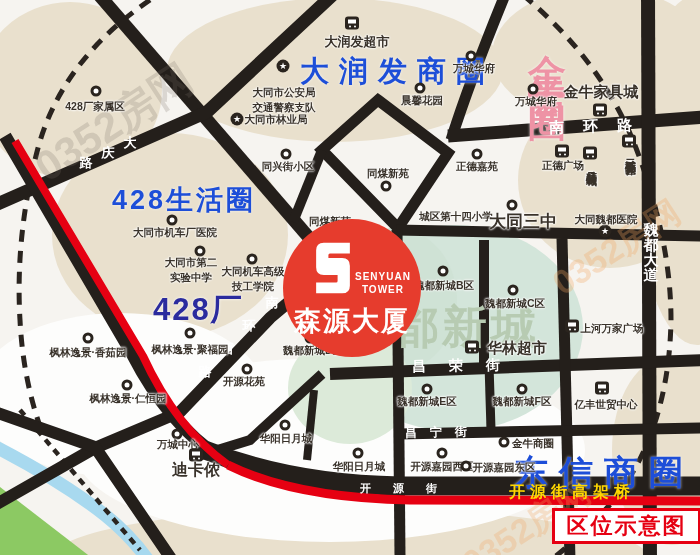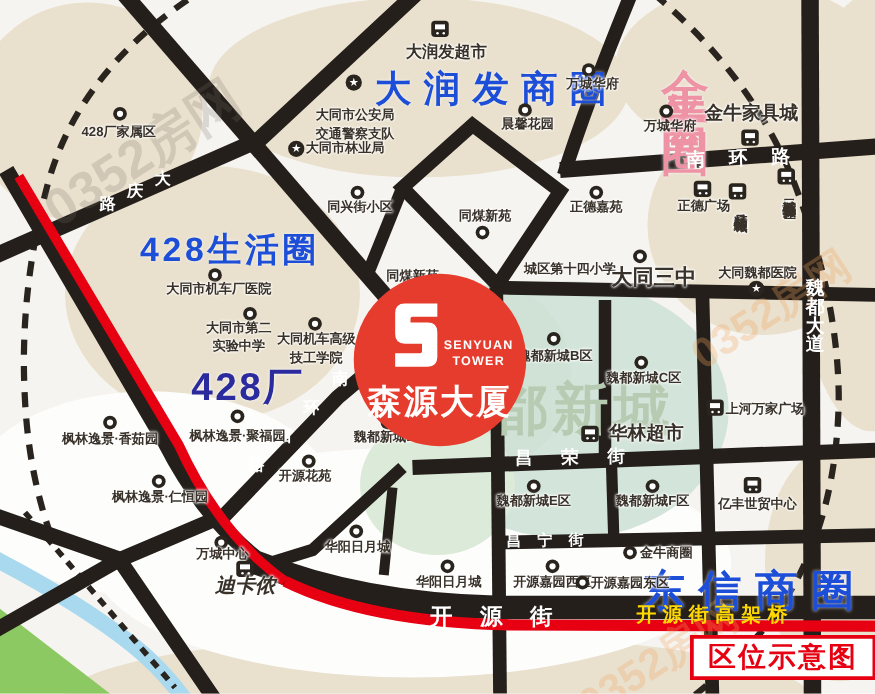--- a/index.html
+++ b/index.html
@@ -203,26 +203,26 @@
       <div class="lbl" style="left: 442px; top: 466px;">开源嘉园西区</div>
       <div class="icon icon-pin" style="left: 466px; top: 466px;"></div>
       <div class="lbl" style="left: 504px; top: 467px;">开源嘉园东区</div>
       <div class="icon icon-pin" style="left: 285px; top: 425px;"></div>
       <div class="lbl" style="left: 286px; top: 438px;">华阳日月城</div>
       <div class="icon icon-pin" style="left: 358px; top: 453px;"></div>
       <div class="lbl" style="left: 359px; top: 466px;">华阳日月城</div>
       <div class="icon icon-pin" style="left: 177px; top: 434px;"></div>
       <div class="lbl" style="left: 178px; top: 444px;">万城中心</div>
       <div class="icon icon-cart" style="left: 196px; top: 455px;"></div>
-      <div class="lbl" style="left: 196px; top: 470px; font-size: 16px; font-style: italic;">迪卡侬</div>
+      <div class="lbl" style="left: 196px; top: 470px; font-size: 16px;">迪卡侬</div>
       <div class="rl" style="left: 549px; top: 117px; font-size: 15px; letter-spacing: 19px; transform: rotate(-2deg);">南环路</div>
       <div class="rl v" style="left: 641px; top: 210px; font-size: 15px; letter-spacing: 15px;">魏都大道</div>
       <div class="rl" style="left: 412px; top: 357px; font-size: 14px; letter-spacing: 23px; transform: rotate(-1deg);">昌荣街</div>
       <div class="rl" style="left: 405px; top: 424px; font-size: 12px; letter-spacing: 13px; transform: rotate(-1deg);">昌宁街</div>
-      <div class="rl" style="left: 344px; top: 481px; font-size: 18px; letter-spacing: 22px;">开源街</div>
+      <div class="rl" style="left: 360px; top: 481px; font-size: 11px; letter-spacing: 22px;">开源街</div>
       <div class="rl" style="left: 509px; top: 482px; font-size: 16px; letter-spacing: 5px; color: rgb(255, 216, 0);">开源街高架桥</div>
       <div class="rchar" style="left: 272px; top: 303px; font-size: 13px;">南</div>
       <div class="rchar" style="left: 249px; top: 326px; font-size: 13px;">环</div>
       <div class="rchar" style="left: 227px; top: 349px; font-size: 13px;">西</div>
       <div class="rchar" style="left: 205px; top: 372px; font-size: 13px;">路</div>
       <div class="rchar" style="left: 130px; top: 143px; font-size: 13px;">大</div>
       <div class="rchar" style="left: 108px; top: 153px; font-size: 13px;">庆</div>
       <div class="rchar" style="left: 86px; top: 163px; font-size: 13px;">路</div>
       <div class="wm" style="left: 25px; top: 95px; font-size: 42px; color: rgba(120, 110, 100, 0.22);">0352房网</div>
       <div class="wm" style="left: 545px; top: 225px; font-size: 34px; color: rgba(242, 166, 96, 0.3);">0352房网</div>

